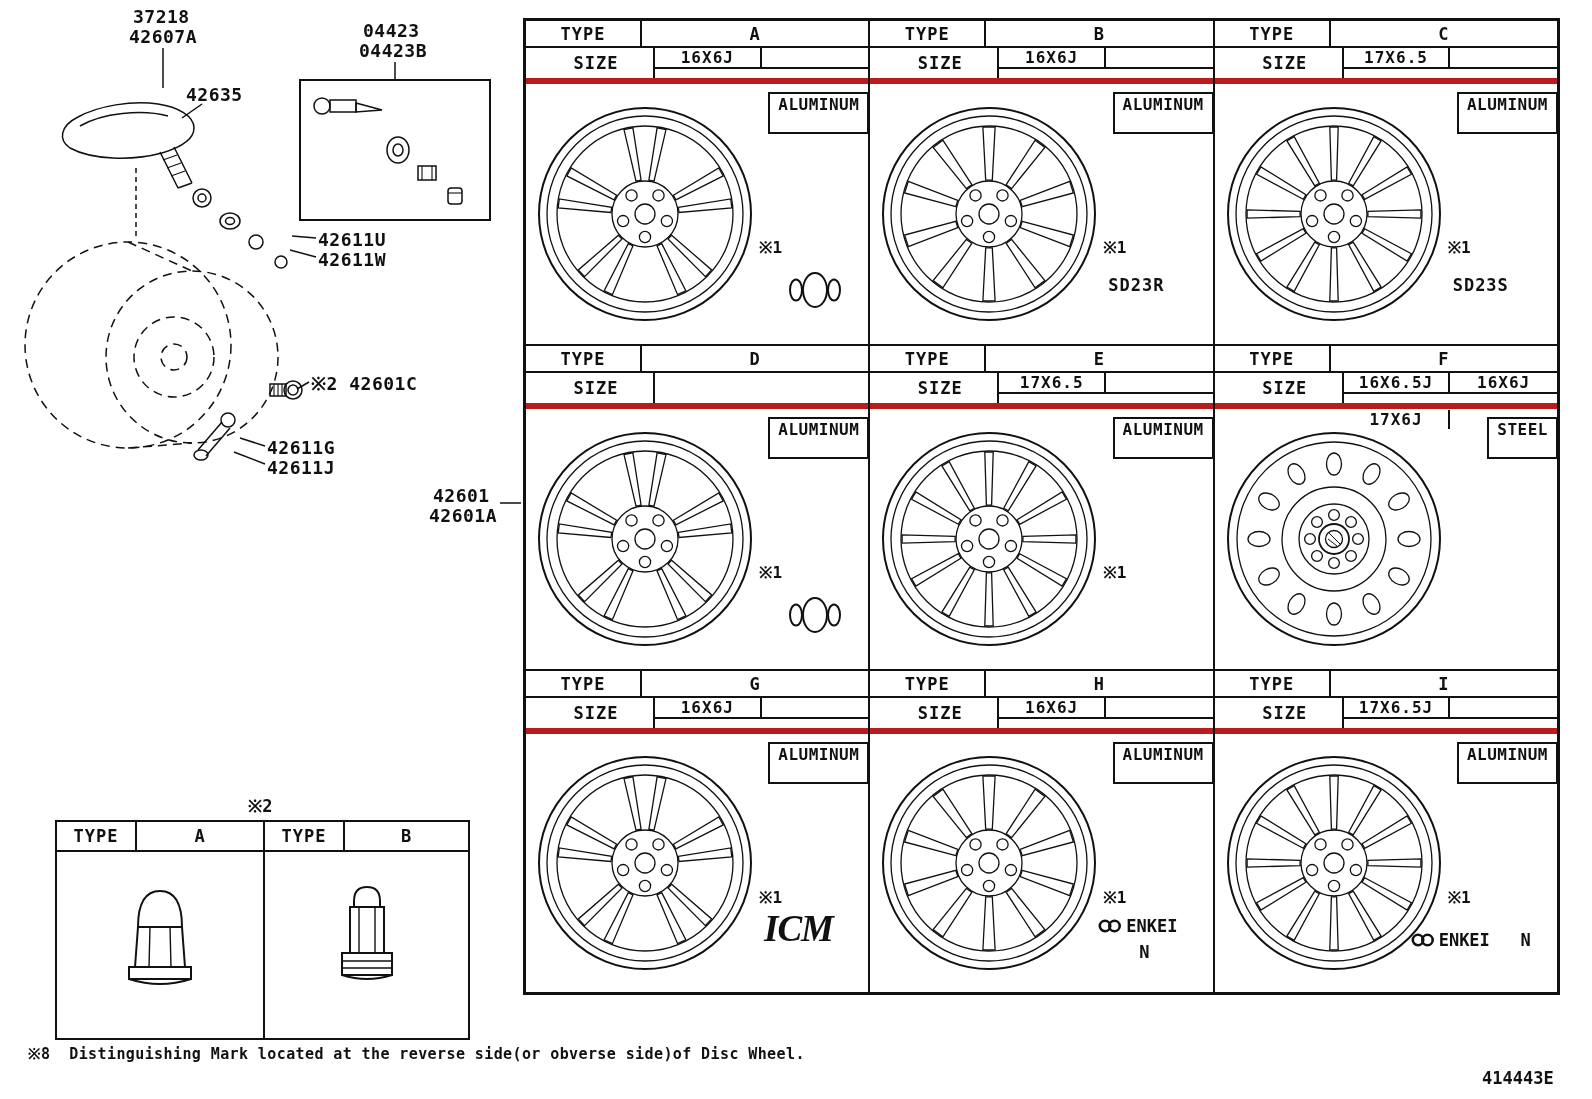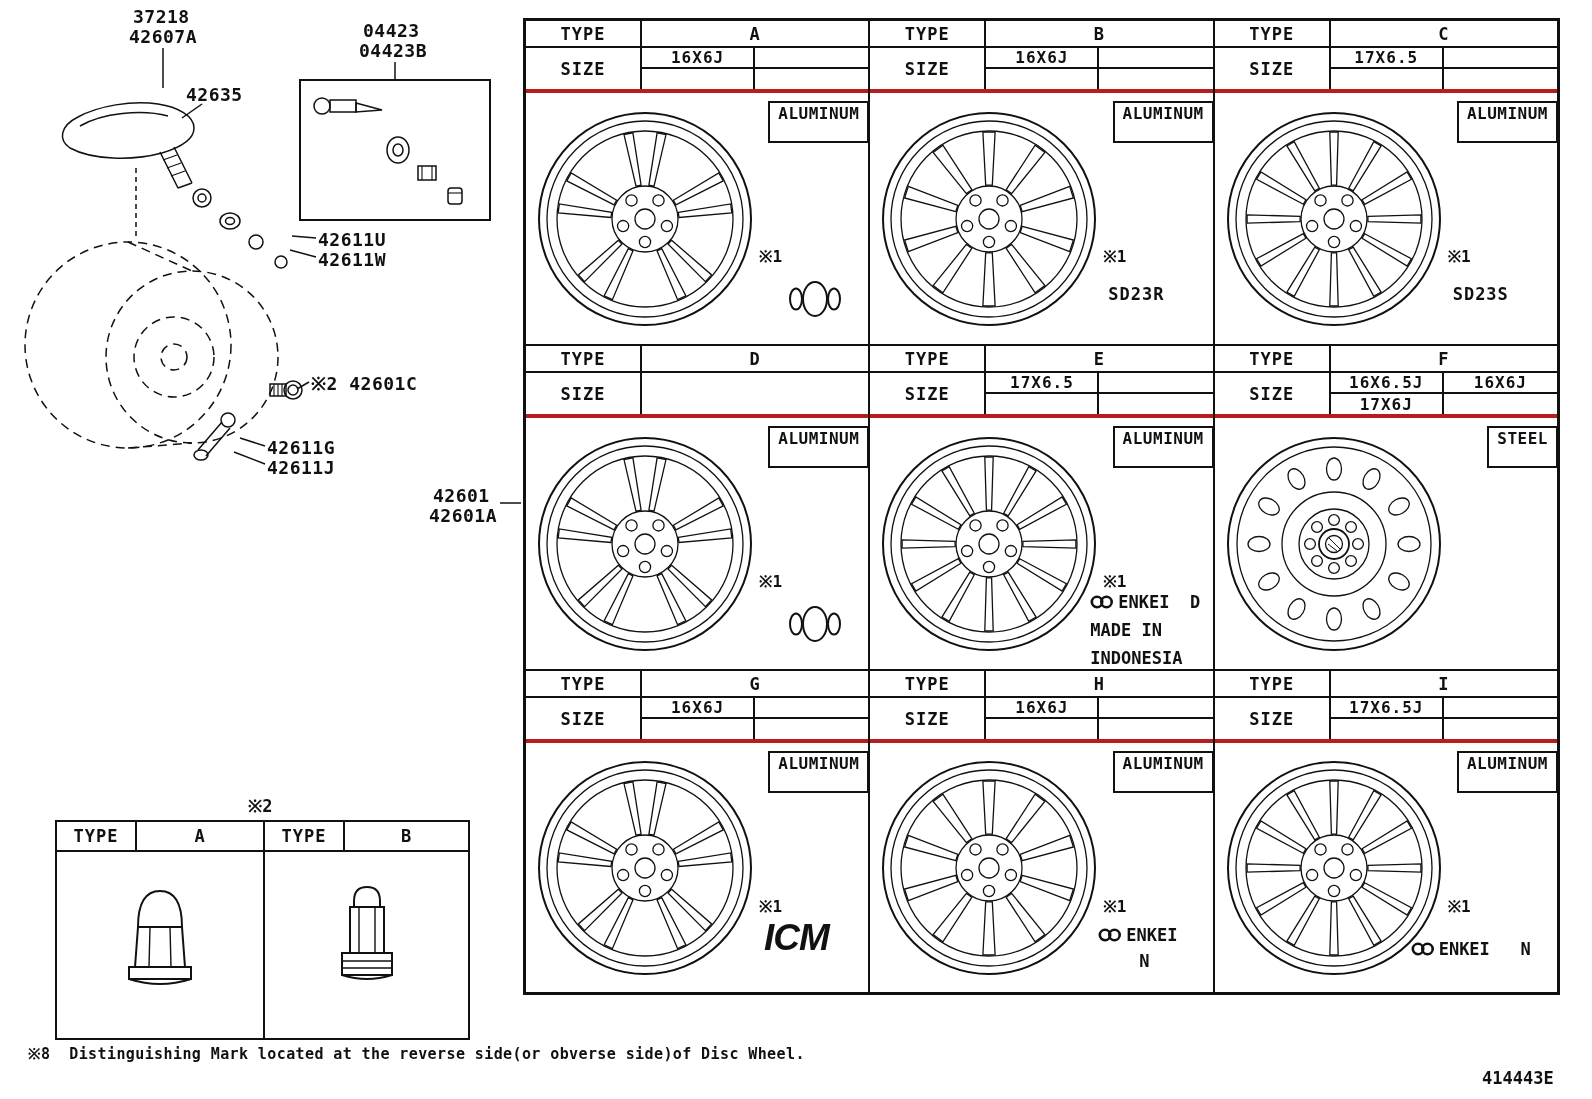--- a/index.html
+++ b/index.html
@@ -18,43 +18,43 @@
   .wheel-grid {
     position:absolute; left:523px; top:18px; width:1037px; height:977px;
     border:2px solid #111; background:#fff;
     display:grid; grid-template-columns:1fr 1fr 1fr; grid-template-rows:325px 325px 1fr;
   }
   .cell { border:1px solid #111; display:flex; flex-direction:column; position:relative; background:#fff; }
   .row-type { height:27px; display:flex; border-bottom:2px solid #111; }
   .hlabel { width:116px; border-right:2px solid #111; display:flex; align-items:center; justify-content:center;
             font-size:17px; letter-spacing:1px; }
   .hvalue { flex:1; display:flex; align-items:center; justify-content:center; font-size:17px; letter-spacing:1px; }
-  .row-size { height:45px; display:flex; border-bottom:4px solid #b91c1c; }
+  .row-size { height:36px; display:flex; border-bottom:6px solid #b91c1c;padding-left:13px; }
   .size-grid { flex:1; display:grid; grid-template-columns:1fr 1fr; grid-template-rows:1fr 1fr; }
   .sg { display:flex; align-items:center; justify-content:center; font-size:16px; letter-spacing:1px; }
   .sg:nth-child(1){ border-right:2px solid #111; border-bottom:2px solid #111; }
   .sg:nth-child(2){ border-bottom:2px solid #111; }
-  .sg:nth-child(3){ border-right:2px solid #111; }
+  .sg:nth-child(3){ border-right:2px solid #111;margin-top:16px; }
   .cell-body { flex:1; position:relative; }
   .wheel-svg { position:absolute; left:7px; top:50%; transform:translateY(-50%); }
   .material-box { position:absolute; right:-1px; top:8px; border:2px solid #111; background:#fff;
                   padding:1px 8px 18px; font-size:16px; letter-spacing:0.5px; }
   .mark1 { position:absolute; left:233px; top:152px; font-size:16px; }
   .brand { position:absolute; }
   .brand-line { display:flex; align-items:center; white-space:pre; font-size:17px; }
   .enkei-logo { margin-right:4px; }
   .brand-A, .brand-D { left:258px; top:186px; }
   .brand-B, .brand-C { left:238px; top:191px; font-size:21px; letter-spacing:1px; }
   .brand-E { left:220px; top:170px; }
   .brand-E .brand-line { height:28px; }
   .brand-G { left:238px; top:176px; }
   .brand-H { left:228px; top:182px; width:92px; }
   .brand-H .bl2 { justify-content:center; margin-top:6px; }
   .brand-I { left:196px; top:196px; }
-  .icm-text { font-family:Liberation Sans, sans-serif; font-style:italic; font-weight:bold;
+  .icm-text { font-family:Liberation Serif, serif; font-style:italic; font-weight:bold;
               font-size:37px; line-height:1; letter-spacing:-1px; }
 
   
   .nut-mark { position:absolute; left:248px; top:794px; font-size:17px; }
   .nut-table { position:absolute; left:55px; top:820px; width:415px; height:220px; border:2px solid #111; background:#fff; }
   .nt-head { display:flex; height:30px; border-bottom:2px solid #111; }
   .nt-head > div { display:flex; align-items:center; justify-content:center; font-size:17px; letter-spacing:1px;
                    border-right:2px solid #111; }
   .nt-h1 { width:80px; } .nt-v1 { width:128px; } .nt-h2 { width:80px; } .nt-v2 { flex:1; border-right:none !important; }
   .nt-body { display:flex; height:186px; }
@@ -404,30 +404,20 @@
             <path d="M2.6,33.9 L4.2,86.9 L-4.2,86.9 L-2.6,33.9 Z"></path>
             <path d="M-14.7,30.7 L-39.8,77.4 L-47.1,73.1 L-19.2,28.1 Z"></path>
             <path d="M-28.1,19.2 L-73.1,47.1 L-77.4,39.8 L-30.7,14.7 Z"></path>
             <path d="M-33.9,2.6 L-86.9,4.2 L-86.9,-4.2 L-33.9,-2.6 Z"></path>
             <path d="M-30.7,-14.7 L-77.4,-39.8 L-73.1,-47.1 L-28.1,-19.2 Z"></path>
             <path d="M-19.2,-28.1 L-47.1,-73.1 L-39.8,-77.4 L-14.7,-30.7 Z"></path>
           </g>
         </svg>
       <div class="material-box">ALUMINUM</div>
       <div class="mark1">※1</div>
-      <div class="brand brand-E">
-          <div class="brand-line bl1"><svg width="24" height="16" viewBox="0 0 24 16" class="enkei-logo">
-              <g fill="none" stroke="#111" stroke-width="2.6">
-                <circle cx="7" cy="8" r="5.2"></circle>
-                <circle cx="16.5" cy="8" r="5.2"></circle>
-              </g>
-            </svg><span>ENKEI  D</span></div>
-          <div class="brand-line bl2">MADE IN</div>
-          <div class="brand-line bl3">INDONESIA</div>
-        </div>
     </div>
   </div>
     <div class="cell">
     <div class="row-type">
       <div class="hlabel">TYPE</div>
       <div class="hvalue">F</div>
     </div>
     <div class="row-size">
       <div class="hlabel">SIZE</div>
       <div class="size-grid">

